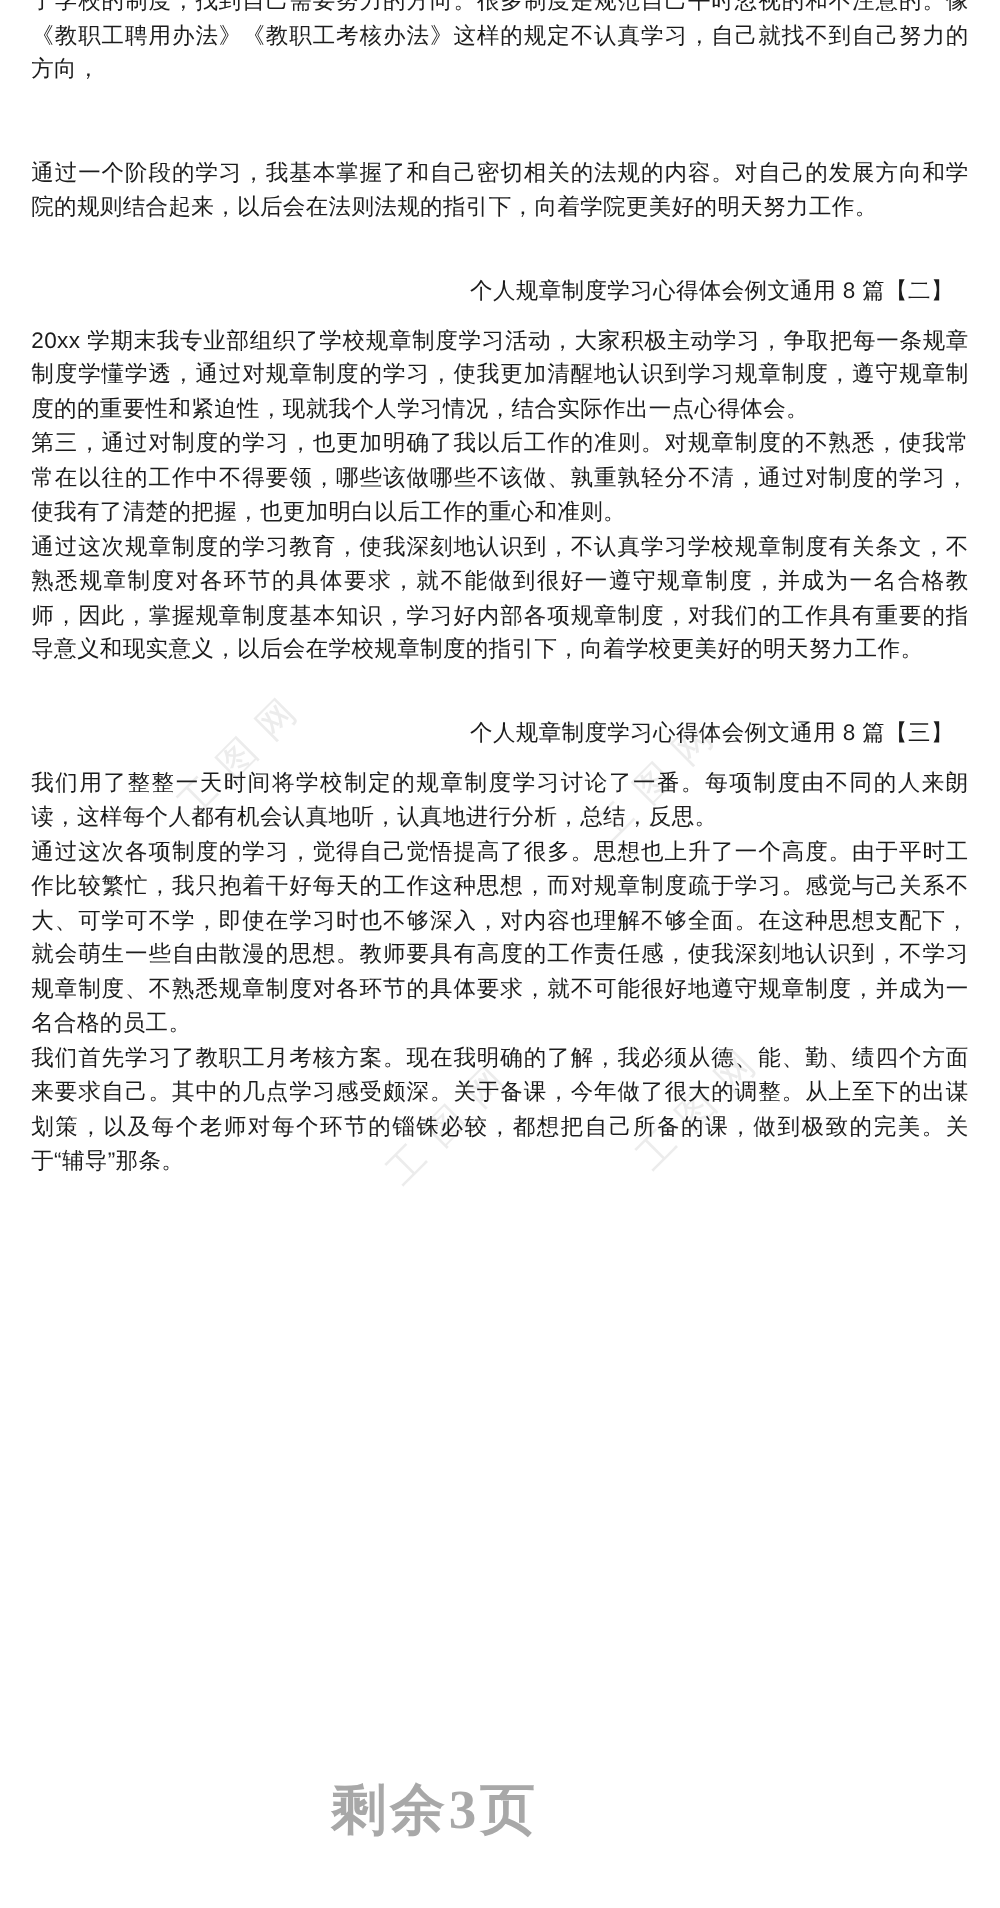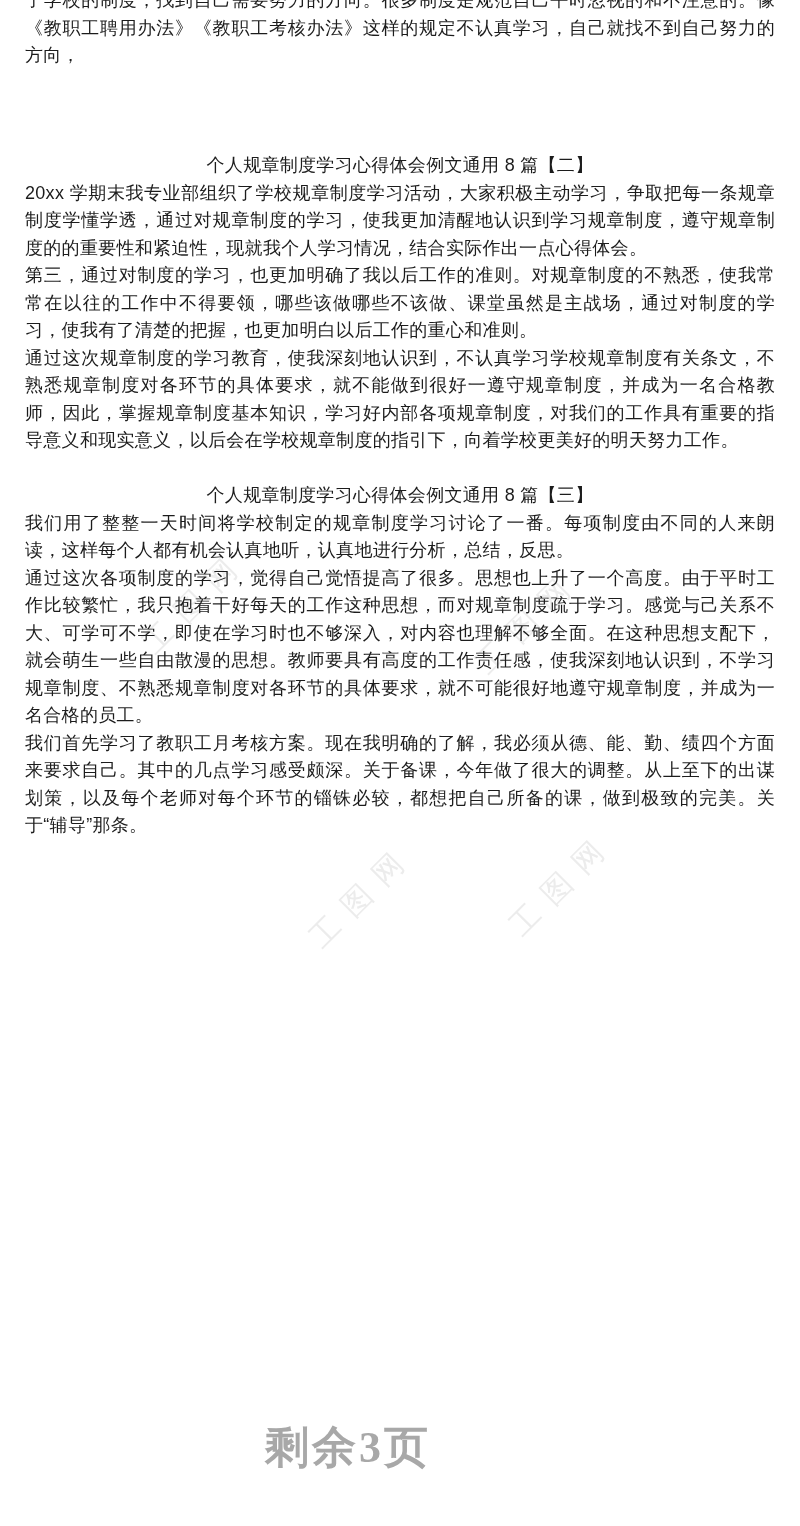--- a/index.html
+++ b/index.html
@@ -27,22 +27,22 @@
     line-height: 27.5px;
     letter-spacing: 0.3px;
   }
   .para {
     margin: 0;
     text-align: justify;
     text-justify: inter-ideograph;
     word-break: break-all;
   }
   .heading {
-    margin: 0;
-    text-align: center;
+    margin: 12px;
+    text-align: right;
     word-break: break-all;
   }
   .spacer { width: 100%; }
   .watermark {
     position: absolute;
     transform: translate(-50%, -50%) rotate(-45deg);
     font-size: 30px;
     letter-spacing: 14px;
     color: rgba(120, 120, 120, 0.14);
     white-space: nowrap;
@@ -74,24 +74,25 @@
   <div id="watermark-layer">
       <span class="watermark" style="left: 195px; top: 602px;">工图网</span>
       <span class="watermark" style="left: 528px; top: 622px;">工图网</span>
       <span class="watermark" style="left: 362px; top: 896px;">工图网</span>
       <span class="watermark" style="left: 562px; top: 884px;">工图网</span>
     </div>
 
   <div class="doc-body" id="doc-body">
       <div class="para">了学校的制度，找到自己需要努力的方向。很多制度是规范自己平时忽视的和不注意的。像《教职工聘用办法》《教职工考核办法》这样的规定不认真学习，自己就找不到自己努力的方向，</div>
       <div class="spacer" style="height: 55px;"></div>
+      <div class="para">通过一个阶段的学习，我基本掌握了和自己密切相关的法规的内容。对自己的发展方向和学院的规则结合起来，以后会在法则法规的指引下，向着学院更美好的明天努力工作。</div>
       <div class="spacer" style="height: 27.5px;"></div>
       <div class="heading">个人规章制度学习心得体会例文通用 8 篇【二】</div>
       <div class="para">20xx 学期末我专业部组织了学校规章制度学习活动，大家积极主动学习，争取把每一条规章制度学懂学透，通过对规章制度的学习，使我更加清醒地认识到学习规章制度，遵守规章制度的的重要性和紧迫性，现就我个人学习情况，结合实际作出一点心得体会。</div>
-      <div class="para">第三，通过对制度的学习，也更加明确了我以后工作的准则。对规章制度的不熟悉，使我常常在以往的工作中不得要领，哪些该做哪些不该做、课堂虽然是主战场，通过对制度的学习，使我有了清楚的把握，也更加明白以后工作的重心和准则。</div>
+      <div class="para">第三，通过对制度的学习，也更加明确了我以后工作的准则。对规章制度的不熟悉，使我常常在以往的工作中不得要领，哪些该做哪些不该做、孰重孰轻分不清，通过对制度的学习，使我有了清楚的把握，也更加明白以后工作的重心和准则。</div>
       <div class="para">通过这次规章制度的学习教育，使我深刻地认识到，不认真学习学校规章制度有关条文，不熟悉规章制度对各环节的具体要求，就不能做到很好一遵守规章制度，并成为一名合格教师，因此，掌握规章制度基本知识，学习好内部各项规章制度，对我们的工作具有重要的指导意义和现实意义，以后会在学校规章制度的指引下，向着学校更美好的明天努力工作。</div>
       <div class="spacer" style="height: 27.5px;"></div>
       <div class="heading">个人规章制度学习心得体会例文通用 8 篇【三】</div>
       <div class="para">我们用了整整一天时间将学校制定的规章制度学习讨论了一番。每项制度由不同的人来朗读，这样每个人都有机会认真地听，认真地进行分析，总结，反思。</div>
       <div class="para">通过这次各项制度的学习，觉得自己觉悟提高了很多。思想也上升了一个高度。由于平时工作比较繁忙，我只抱着干好每天的工作这种思想，而对规章制度疏于学习。感觉与己关系不大、可学可不学，即使在学习时也不够深入，对内容也理解不够全面。在这种思想支配下，就会萌生一些自由散漫的思想。教师要具有高度的工作责任感，使我深刻地认识到，不学习规章制度、不熟悉规章制度对各环节的具体要求，就不可能很好地遵守规章制度，并成为一名合格的员工。</div>
       <div class="para">我们首先学习了教职工月考核方案。现在我明确的了解，我必须从德、能、勤、绩四个方面来要求自己。其中的几点学习感受颇深。关于备课，今年做了很大的调整。从上至下的出谋划策，以及每个老师对每个环节的锱铢必较，都想把自己所备的课，做到极致的完美。关于“辅导”那条。</div>
     </div>
 
   <div class="footer-notice">
     <span>剩余3页</span>

